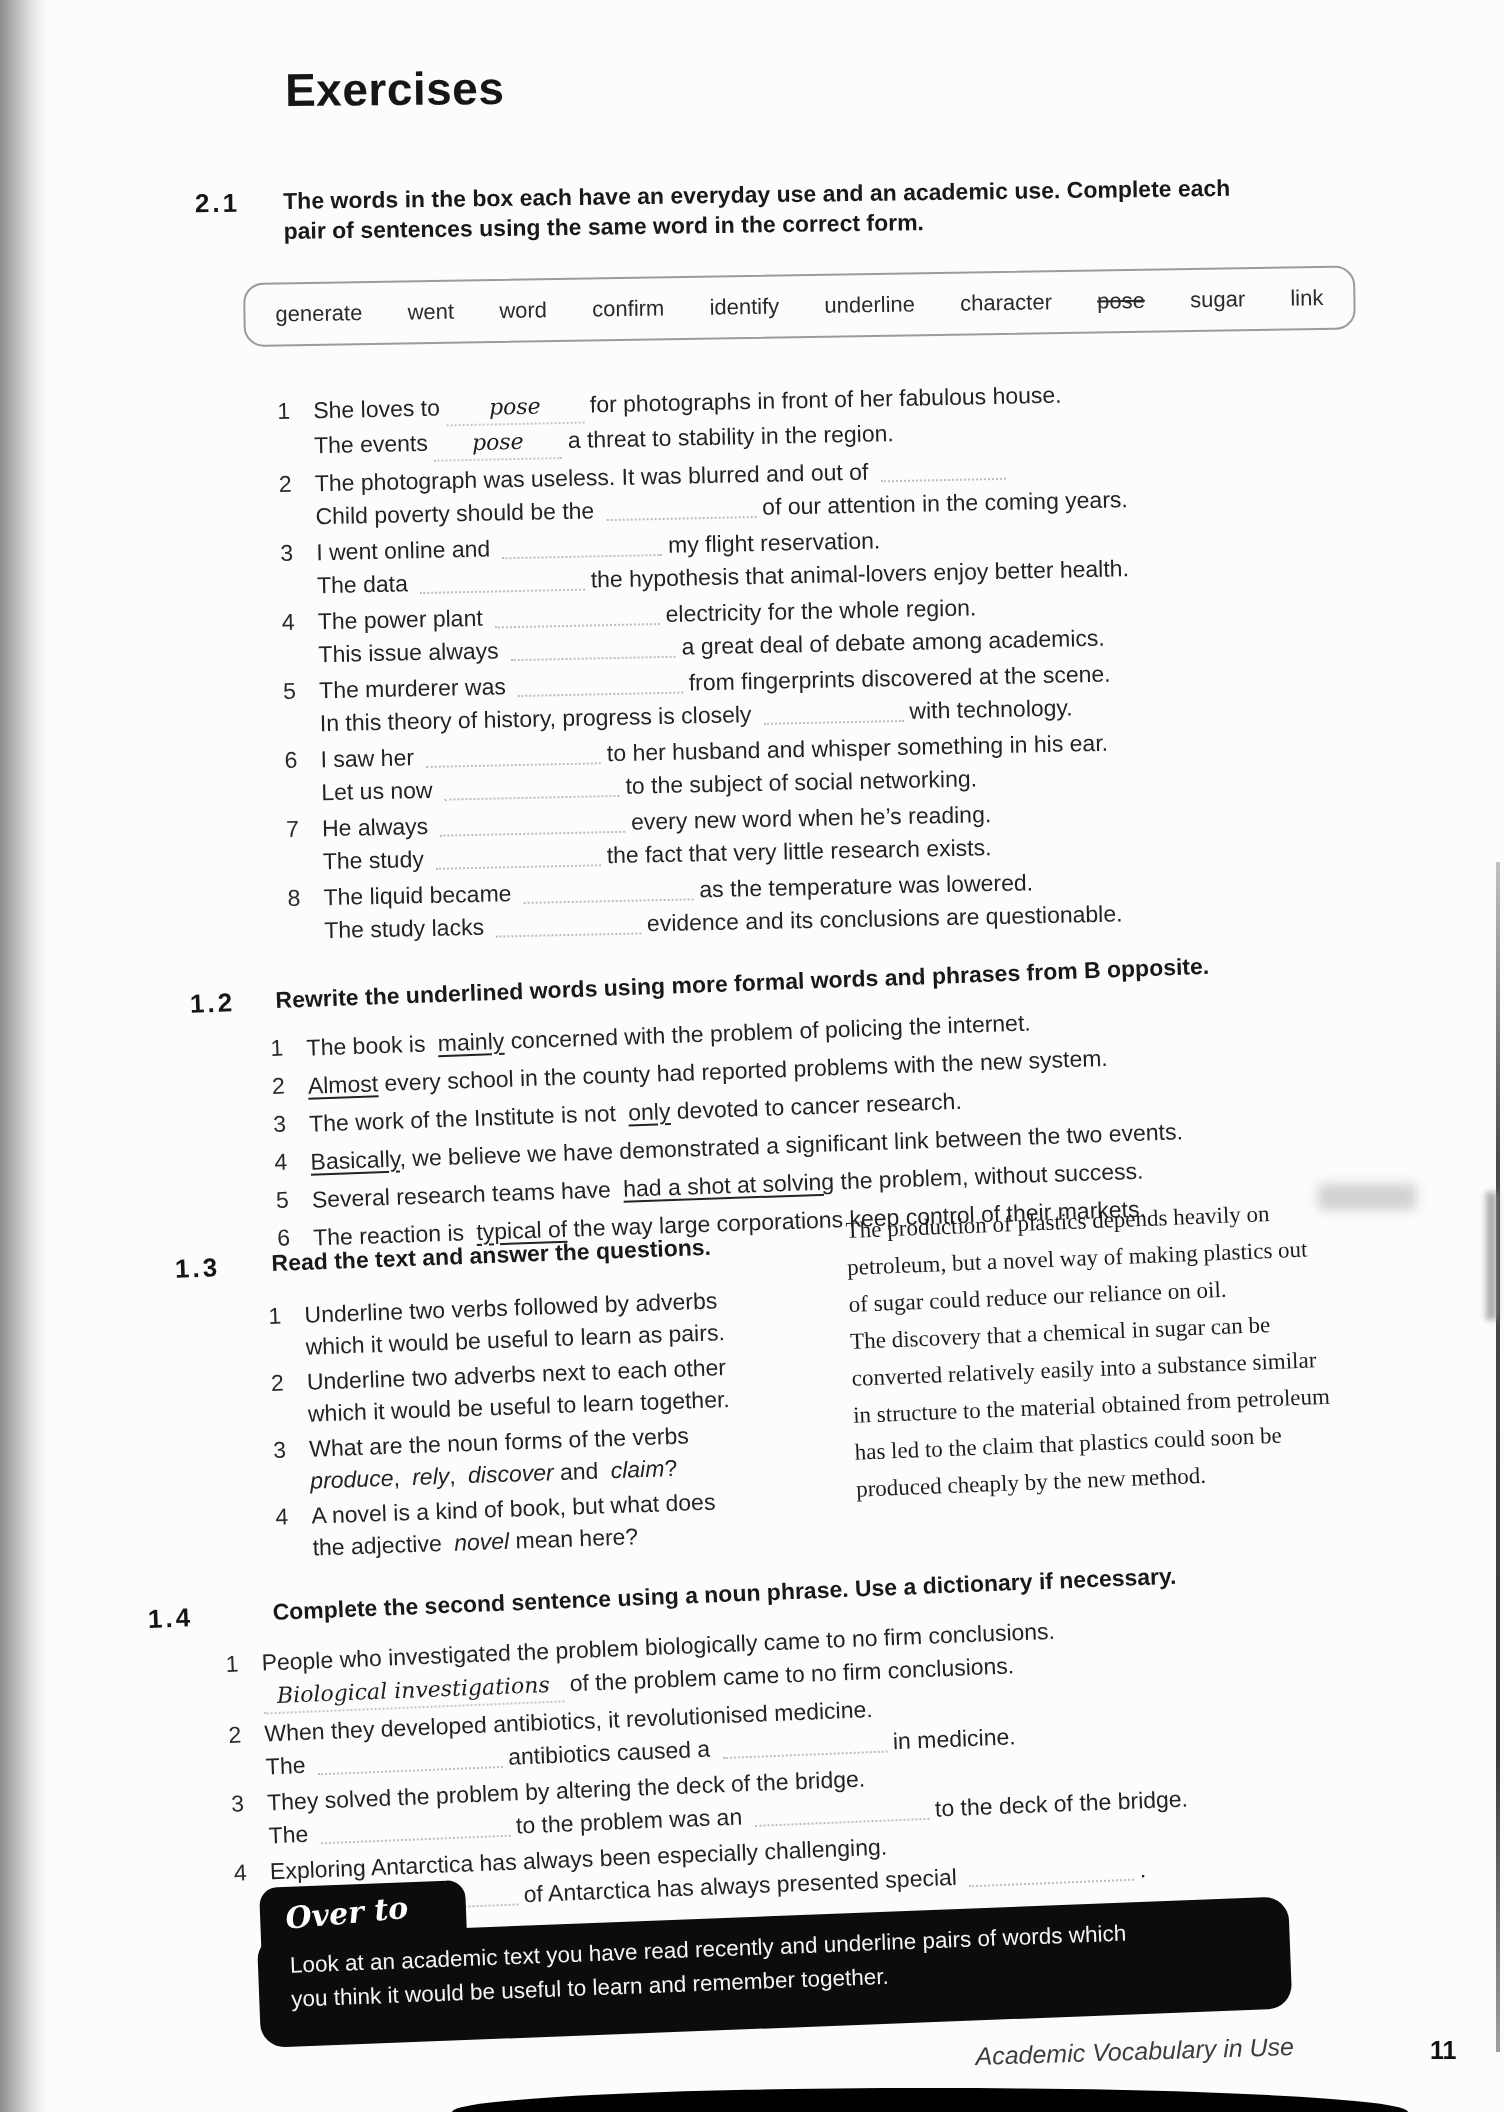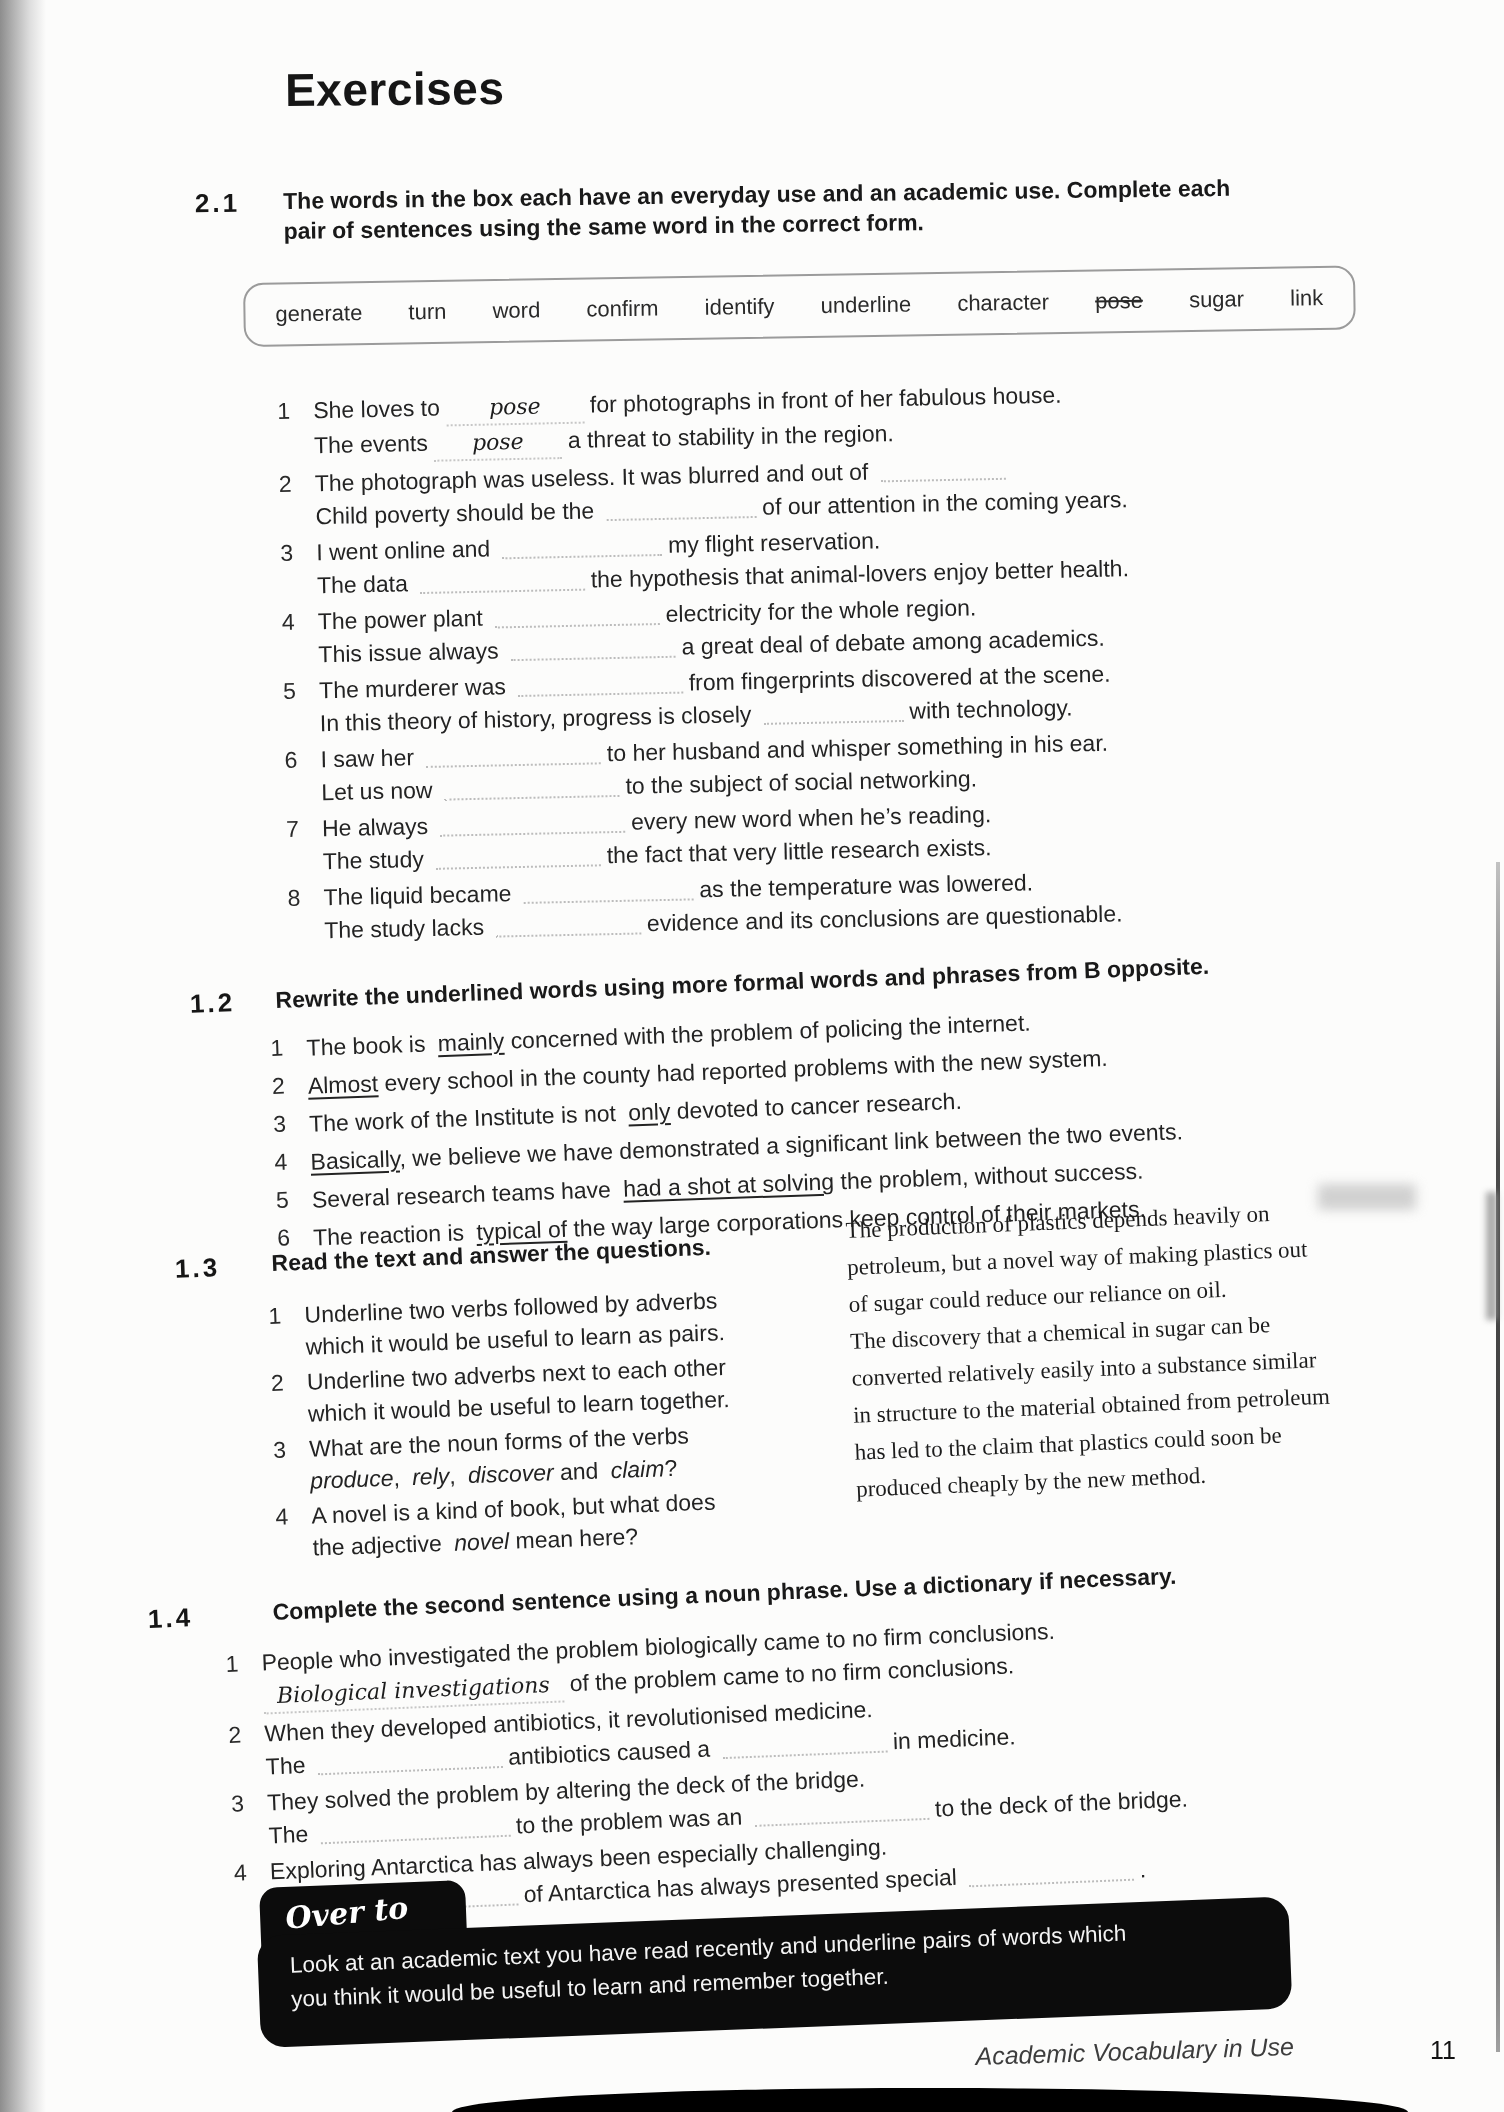--- a/index.html
+++ b/index.html
@@ -42,42 +42,42 @@
   
   .oty-tab{position:absolute;left:4px;top:0;width:206px;height:64px;background:#0c0c0c;
     border-radius:18px 18px 0 0;}
   .oty-tab-label{font-family:"DejaVu Serif",serif;font-style:italic;font-weight:700;font-size:30px;
     color:#ffffff;padding:10px 0 0 26px;transform:rotate(-3deg);}
   .oty-box{position:absolute;left:0;top:48px;width:1032px;height:112px;background:#0c0c0c;
     border-radius:24px;box-sizing:border-box;padding:14px 0 0 32px;}
   .oty-box .tline{color:#f4f4f4;font-size:22.5px;line-height:34px;white-space:nowrap;}
   
   .footer-title{font-style:italic;font-size:25px;color:#3d3d3d;}
-  .pagenum{font-size:25px;font-weight:400;color:#111;}
+  .pagenum{font-size:25px;font-weight:700;color:#111;}
 </style>
 </head>
 <body>
 
 <div class="page">
 
   <div class="abs edge-left"></div>
   <div class="abs edge-right"></div>
   <div class="abs smudge1"></div>
   <div class="abs smudge2"></div>
 
   <div class="abs title" style="left:285px;top:62px;transform:rotate(-0.5deg);">Exercises</div>
 
   <div class="abs secnum" style="left:195px;top:188px;transform:rotate(-0.6deg);">2.1</div>
   <div class="abs shead" style="left:283px;top:186px;transform:rotate(-0.8deg);transform-origin:0 0;">
       <div class="tline">The words in the box each have an everyday use and an academic use. Complete each</div>
       <div class="tline">pair of sentences using the same word in the correct form.</div>
     </div>
   <div class="abs wordbox" style="left:243px;top:283px;transform:rotate(-0.9deg);transform-origin:0 0;">
       <span class="word">generate</span>
-      <span class="word">turn</span>
+      <span class="word">went</span>
       <span class="word">word</span>
       <span class="word">confirm</span>
       <span class="word">identify</span>
       <span class="word">underline</span>
       <span class="word">character</span>
       <span class="word struck">pose</span>
       <span class="word">sugar</span>
       <span class="word">link</span>
     </div>
   <div class="abs body-block" style="left:277px;top:395px;width:1160px;transform:rotate(-1.2deg);transform-origin:0 0;">

